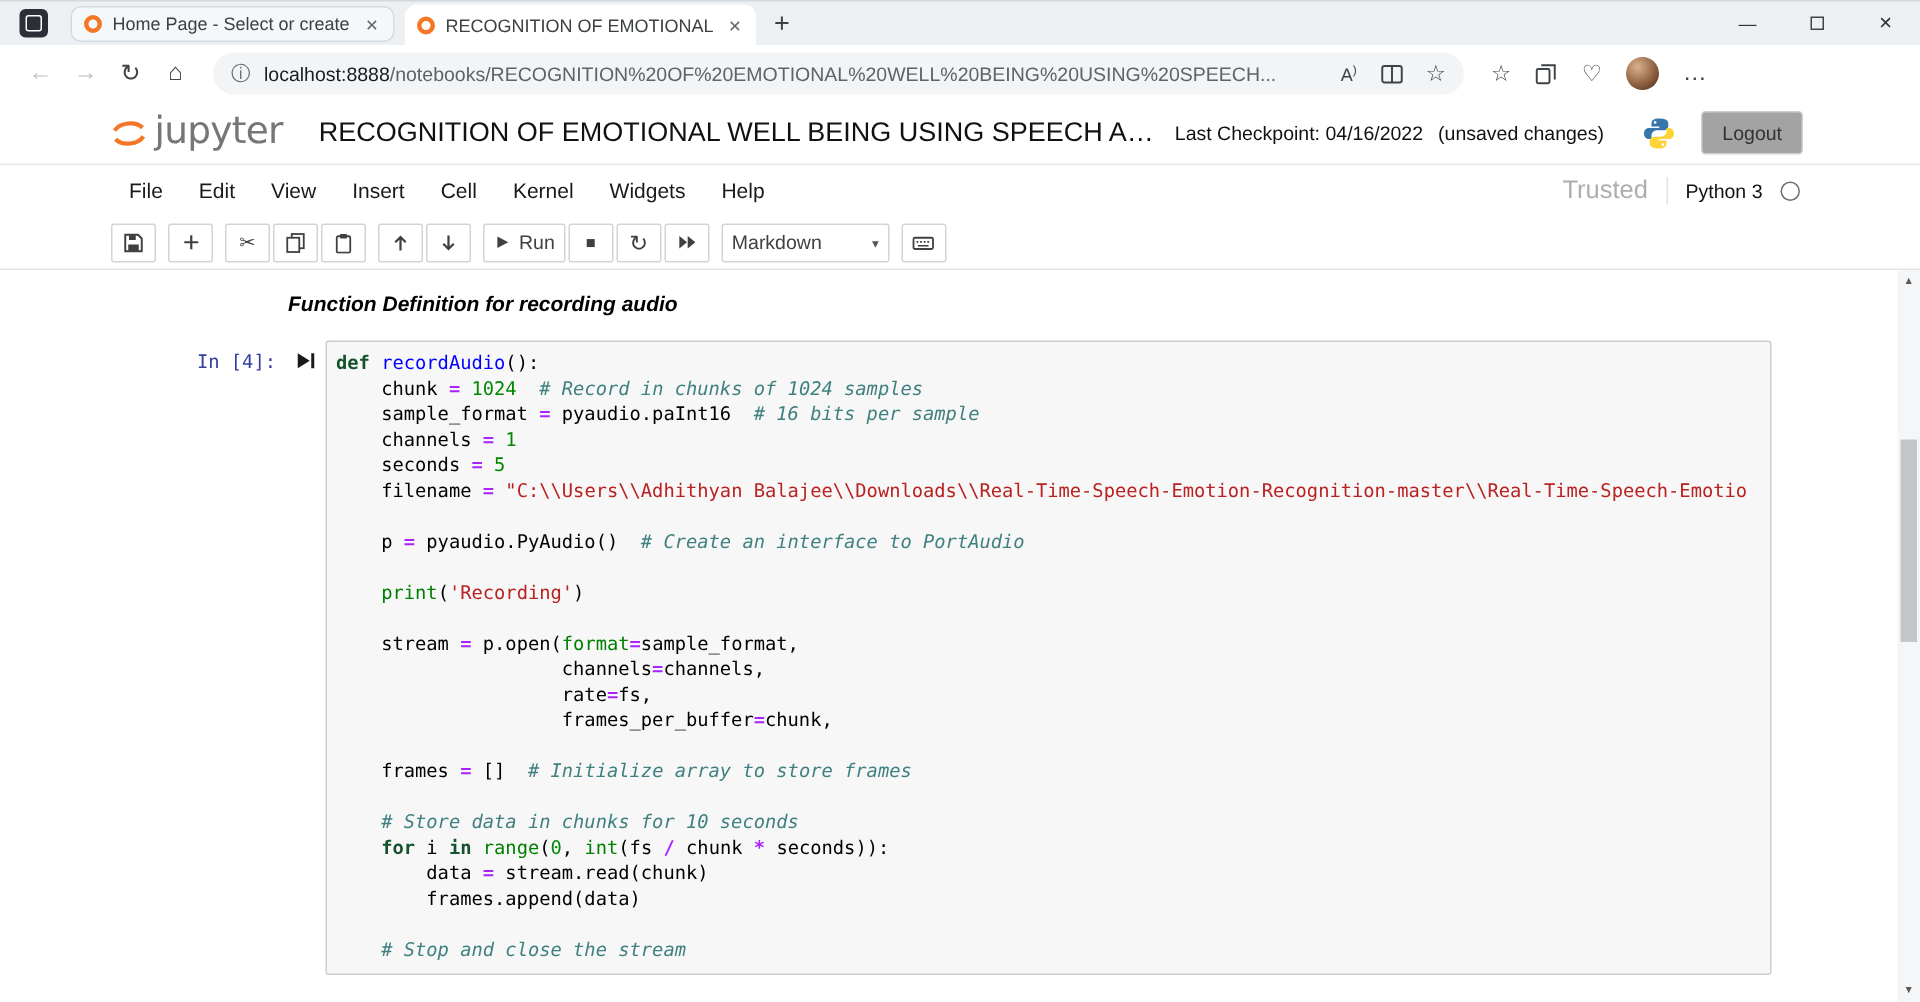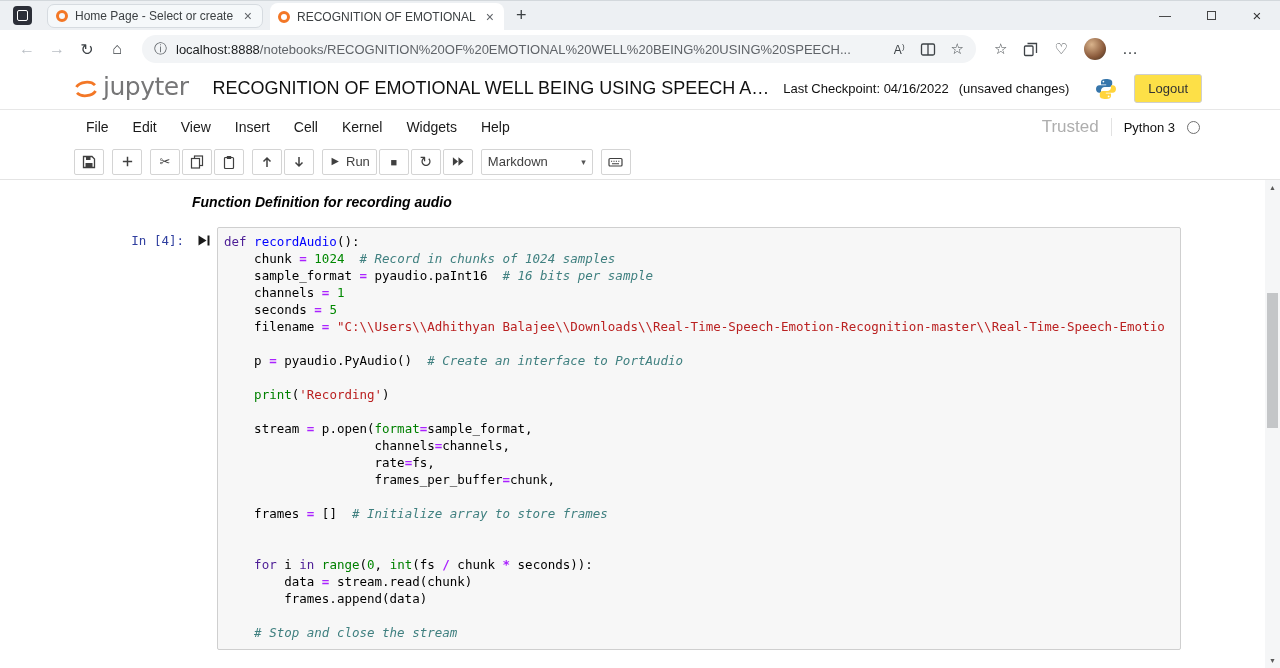--- a/index.html
+++ b/index.html
@@ -44,21 +44,21 @@
   .more-glyph { font-size:16px; letter-spacing:1px; }
 
   
   .jp-header { height:42px; display:flex; align-items:center; padding:0 78px 0 72px; background:#fff; border-bottom:1px solid #e7e7e7; }
   .logo { display:flex; align-items:center; gap:3px; }
   .logo-text { font-family:"DejaVu Sans", sans-serif; font-size:25px; color:#767677; letter-spacing:-0.5px; line-height:1; padding-bottom:4px; }
   .nb-title { font-size:18px; color:#111; margin-left:24px; white-space:nowrap; max-width:600px; overflow:hidden; }
   .checkpoint { font-size:13px; color:#111; margin-left:14px; white-space:nowrap; }
   .unsaved { font-size:13px; color:#111; margin-left:10px; white-space:nowrap; }
   .header-right { margin-left:auto; display:flex; align-items:center; gap:16px; }
-  .logout-btn { font-size:13px; color:#333; background:#fde047; border:1px solid #cfcfcf; border-radius:3px; padding:6px 13px; }
+  .logout-btn { font-size:13px; color:#333; background:#a3a3a3; border:1px solid #cfcfcf; border-radius:3px; padding:6px 13px; }
 
   
   .jp-menubar { height:34px; display:flex; align-items:center; padding:0 80px 0 74px; font-size:14px; color:#1a1a1a; background:#fff; }
   .menu-item { padding:0 12px; }
   .menubar-right { margin-left:auto; display:flex; align-items:center; gap:12px; }
   .trusted { color:#aeaeae; font-size:17px; }
   .menu-divider { width:1px; height:18px; background:#e2e2e2; }
   .kernel-name { font-size:13px; color:#111; }
   .kernel-circle { width:13px; height:13px; border:1.5px solid #6f6f6f; border-radius:50%; }
 
@@ -76,21 +76,21 @@
   
   .jp-site { position:relative; height:488px; background:#fff; overflow:hidden; }
   .md-heading { margin:14px 0 0 192px; font-size:14px; font-weight:bold; font-style:italic; color:#000; }
   .cell-row { display:flex; align-items:flex-start; margin:17px 99px 0 110px; }
   .cell-prompt { width:80px; text-align:right; font-family:"DejaVu Sans Mono", monospace; font-size:12.5px;
     color:#303F9F; padding:6px 6px 0 0; white-space:nowrap; flex:none; }
   .cell-run-marker { width:27px; display:flex; justify-content:center; padding-top:7px; flex:none; }
   .cell-input { flex:1; border:1px solid #cfcfcf; background:#f7f7f7; border-radius:2px; padding:5px 0 8px 6px; overflow:hidden; }
   .code-line { font-family:"DejaVu Sans Mono", monospace; font-size:12.5px; line-height:17px; white-space:pre; color:#000; }
   .t-p   { color:#000; }
-  .t-kw  { color:#4c1d95; font-weight:normal; }
+  .t-kw  { color:#14532d; font-weight:bold; }
   .t-bi  { color:#008000; }
   .t-num { color:#008800; }
   .t-cm  { color:#408080; font-style:italic; }
   .t-str { color:#BA2121; }
   .t-op  { color:#AA22FF; font-weight:bold; }
   .t-fn  { color:#0000FF; }
 
   
   .scrollbar { position:absolute; top:0; right:0; width:15px; height:100%; background:#f5f6f7; }
   .sb-arrow { height:15px; display:flex; align-items:center; justify-content:center; font-size:7px; color:#5a5a5a; }
@@ -303,21 +303,21 @@
           <div class="code-line">&nbsp;</div>
           <div class="code-line"><span class="t-p">    </span><span class="t-bi">print</span><span class="t-p">(</span><span class="t-str">'Recording'</span><span class="t-p">)</span></div>
           <div class="code-line">&nbsp;</div>
           <div class="code-line"><span class="t-p">    stream </span><span class="t-op">=</span><span class="t-p"> p.open(</span><span class="t-bi">format</span><span class="t-op">=</span><span class="t-p">sample_format,</span></div>
           <div class="code-line"><span class="t-p">                    channels</span><span class="t-op">=</span><span class="t-p">channels,</span></div>
           <div class="code-line"><span class="t-p">                    rate</span><span class="t-op">=</span><span class="t-p">fs,</span></div>
           <div class="code-line"><span class="t-p">                    frames_per_buffer</span><span class="t-op">=</span><span class="t-p">chunk,</span></div>
           <div class="code-line">&nbsp;</div>
           <div class="code-line"><span class="t-p">    frames </span><span class="t-op">=</span><span class="t-p"> []  </span><span class="t-cm"># Initialize array to store frames</span></div>
           <div class="code-line">&nbsp;</div>
-          <div class="code-line"><span class="t-p">    </span></div>
+          <div class="code-line"><span class="t-p">    </span><span class="t-cm"># Store data in chunks for 10 seconds</span></div>
           <div class="code-line"><span class="t-p">    </span><span class="t-kw">for</span><span class="t-p"> i </span><span class="t-kw">in</span><span class="t-p"> </span><span class="t-bi">range</span><span class="t-p">(</span><span class="t-num">0</span><span class="t-p">, </span><span class="t-bi">int</span><span class="t-p">(fs </span><span class="t-op">/</span><span class="t-p"> chunk </span><span class="t-op">*</span><span class="t-p"> seconds)):</span></div>
           <div class="code-line"><span class="t-p">        data </span><span class="t-op">=</span><span class="t-p"> stream.read(chunk)</span></div>
           <div class="code-line"><span class="t-p">        frames.append(data)</span></div>
           <div class="code-line">&nbsp;</div>
           <div class="code-line"><span class="t-p">    </span><span class="t-cm"># Stop and close the stream</span></div>
         </div>
     </div>
   </div>
 
   <div class="scrollbar">

